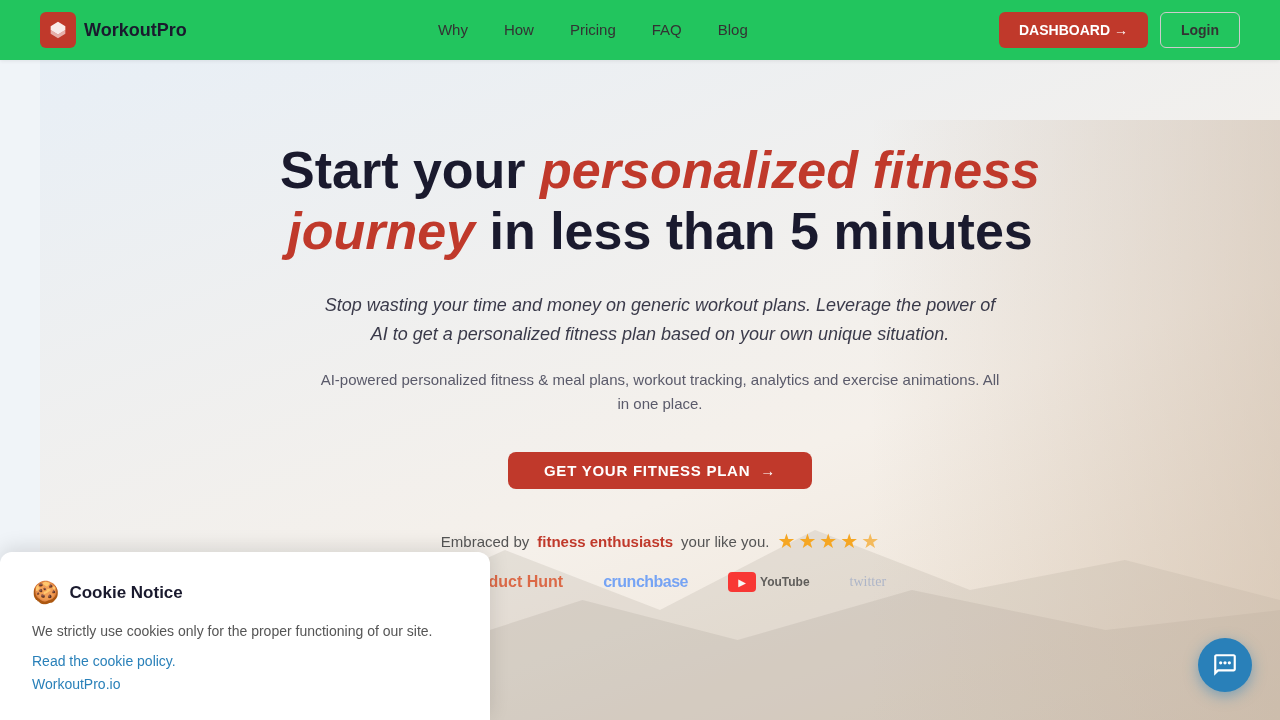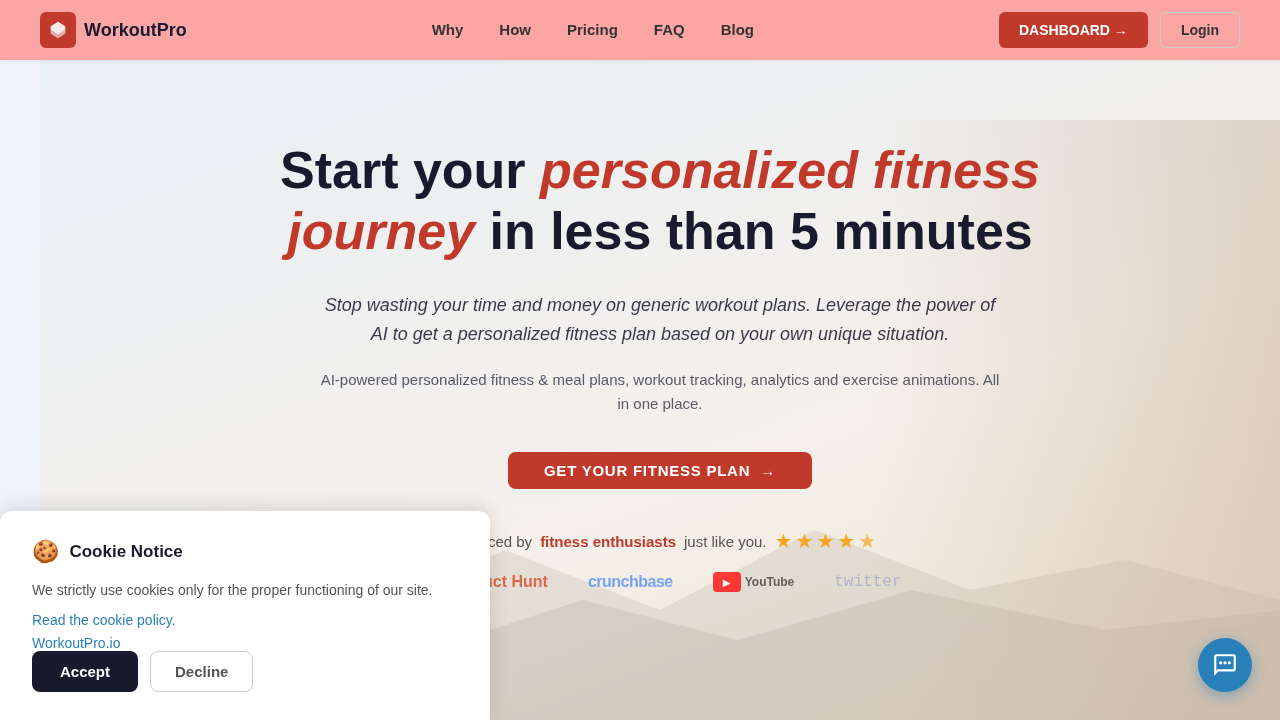--- a/index.html
+++ b/index.html
@@ -1,32 +1,32 @@
 <!DOCTYPE html>
 <html><head>
   <meta charset="utf-8">
   <style>
     * { margin: 0; padding: 0; box-sizing: border-box; }
     body { font-family: -apple-system, BlinkMacSystemFont, 'Segoe UI', sans-serif; background: #f0f4f8; overflow-x: hidden; }
 
     
     nav {
       display: flex; align-items: center; justify-content: space-between;
-      padding: 0 40px; height: 60px; background: #fca5a5;
+      padding: 0 40px; height: 60px; background: #22c55e;
       box-shadow: 0 1px 4px rgba(0,0,0,0.08); position: relative; z-index: 100;
     }
     .nav-logo { display: flex; align-items: center; gap: 8px; text-decoration: none; }
     .logo-icon {
       width: 36px; height: 36px; background: #c0392b; border-radius: 6px;
       display: flex; align-items: center; justify-content: center;
     }
     .logo-icon svg { width: 22px; height: 22px; }
     .logo-text { font-size: 18px; font-weight: 700; color: #1a1a2e; }
     .nav-links { display: flex; gap: 36px; list-style: none; }
-    .nav-links a { text-decoration: none; color: #333; font-size: 15px; font-weight: 700; }
+    .nav-links a { text-decoration: none; color: #333; font-size: 15px; font-weight: 400; }
     .nav-actions { display: flex; align-items: center; gap: 12px; }
     .btn-dashboard {
       background: #c0392b; color: #fff; border: none; border-radius: 6px;
       padding: 10px 20px; font-size: 14px; font-weight: 600; cursor: pointer;
       display: flex; align-items: center; gap: 6px;
     }
     .btn-login {
       background: transparent; color: #333; border: 1.5px solid #ccc; border-radius: 6px;
       padding: 9px 20px; font-size: 14px; font-weight: 600; cursor: pointer;
     }
@@ -82,21 +82,21 @@
     }
     .brand-logo { display: flex; gap: 6px; opacity: 0.75; }
     .brand-logo-ph { display: flex; align-items: center; gap: 6px; font-size: 16px; font-weight: 700; color: #da552f; opacity: 0.85; }
     .ph-icon { width: 22px; height: 22px; background: #da552f; border-radius: 50%; display: flex; align-items: center; justify-content: center; }
     .ph-icon span { color: #fff; font-size: 12px; font-weight: 900; }
     .brand-crunchbase { font-size: 16px; font-weight: 700; color: #146aff; opacity: 0.75; letter-spacing: -0.5px; }
     .brand-yt { display: flex; align-items: center; gap: 4px; }
     .yt-icon { width: 28px; height: 20px; background: #ff0000; border-radius: 4px; display: flex; align-items: center; justify-content: center; }
     .yt-icon::after { content: '▶'; color: #fff; font-size: 10px; }
     .brand-yt-text { font-size: 12px; font-weight: 700; color: #333; }
-    .brand-twitter { font-size: 16px; color: #8b9dc3; font-weight: 300; font-family: Liberation Mono, monospace; opacity: 0.8; }
+    .brand-twitter { font-size: 14px; color: #8b9dc3; font-weight: 300; font-family: Liberation Serif, serif; opacity: 0.8; }
 
     
     .cookie-notice {
       position: fixed; bottom: 0; left: 0; width: 490px; background: #fff;
       border-radius: 12px 12px 0 0; box-shadow: 0 -4px 20px rgba(0,0,0,0.12);
       padding: 28px 32px 28px; z-index: 1000;
     }
     .cookie-header { display: flex; align-items: center; gap: 10px; margin-bottom: 14px; }
     .cookie-emoji { font-size: 22px; }
     .cookie-title { font-size: 17px; font-weight: 700; color: #1a1a2e; }
@@ -171,21 +171,21 @@
     <button class="btn-cta">
       <span>GET YOUR FITNESS PLAN</span>
       <span>→</span>
     </button>
   </div>
 
   <div class="social-proof">
     <div class="embraced-row">
       <span>Embraced by </span>
       <a class="embraced-link" href="#">fitness enthusiasts</a>
-      <span> just like you.</span>
+      <span> your like you.</span>
       <div class="stars">
         <span class="star">★</span>
         <span class="star">★</span>
         <span class="star">★</span>
         <span class="star">★</span>
         <span class="star half">★</span>
       </div>
     </div>
 
     <div class="brand-logos">
@@ -214,24 +214,20 @@
 </section>
 
 <div class="cookie-notice">
   <div class="cookie-header">
     <span class="cookie-emoji">🍪</span>
     <span class="cookie-title">Cookie Notice</span>
   </div>
   <p class="cookie-body">We strictly use cookies only for the proper functioning of our site.</p>
   <a class="cookie-link" href="#">Read the cookie policy.</a>
   <a class="cookie-site-link" href="#">WorkoutPro.io</a>
-  <div class="cookie-actions">
-    <button class="btn-accept">Accept</button>
-    <button class="btn-decline">Decline</button>
-  </div>
 </div>
 
 <div class="chat-bubble">
   <svg viewBox="0 0 24 24" xmlns="http://www.w3.org/2000/svg">
     <path d="M20 2H4c-1.1 0-2 .9-2 2v18l4-4h14c1.1 0 2-.9 2-2V4c0-1.1-.9-2-2-2zm0 14H5.17L4 17.17V4h16v12z"></path>
     <circle cx="12" cy="10" r="1.5"></circle>
     <circle cx="8" cy="10" r="1.5"></circle>
     <circle cx="16" cy="10" r="1.5"></circle>
   </svg>
 </div>

